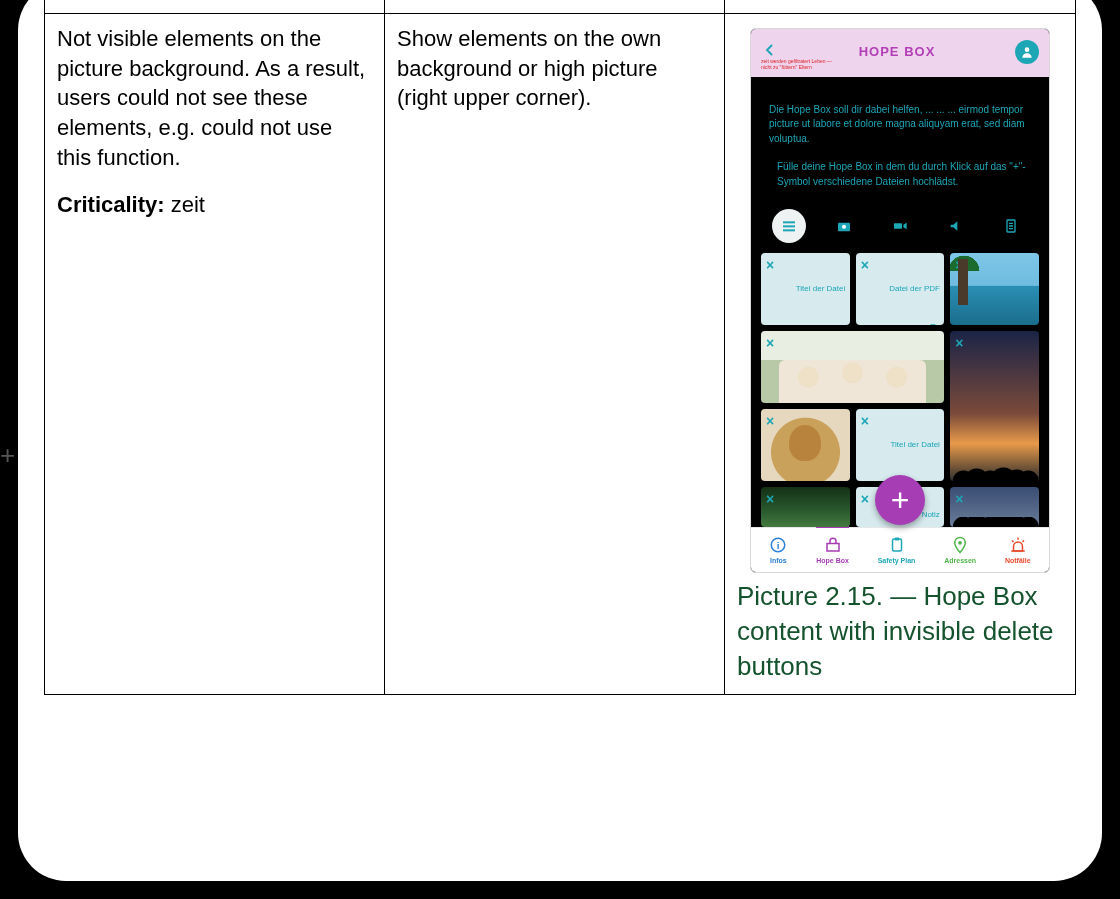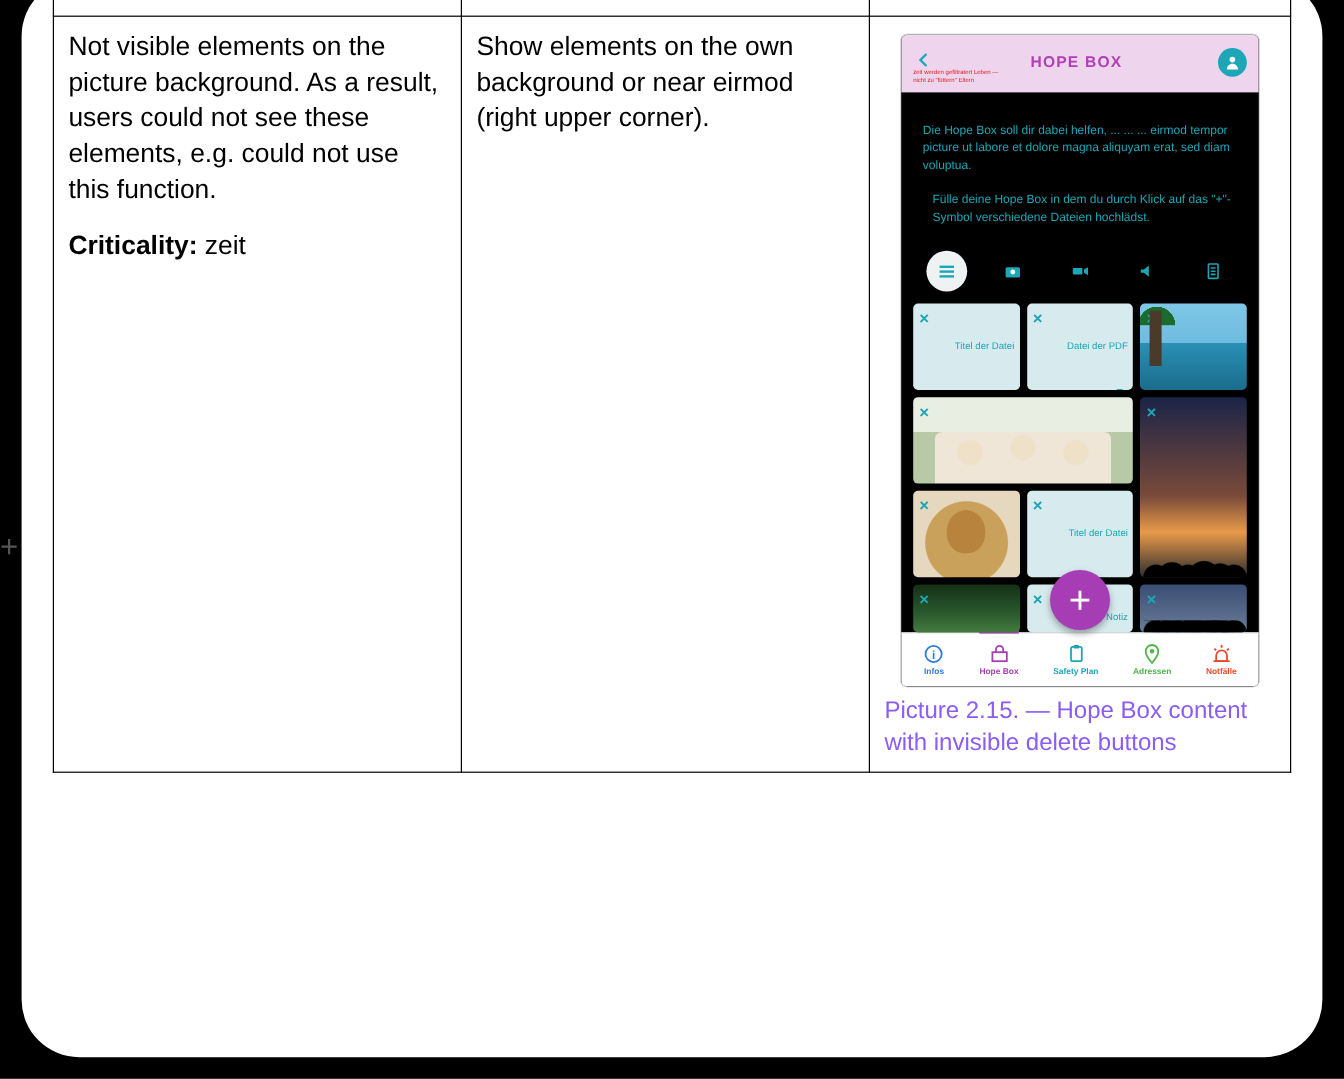--- a/index.html
+++ b/index.html
@@ -35,21 +35,21 @@
     line-height: 1.35;
     color: #000;
   }
   table.grid col.c1 { width: 340px; }
   table.grid col.c2 { width: 340px; }
   table.grid col.c3 { width: auto; }
 
   .header-row td { border-bottom: 2px dashed #000; border-top: 1px solid #000; height: 8px; padding: 0; }
 
   .col3-wrap { position: relative; }
-  .caption { font-size: 20px; margin-top: 6px; color:#8b5cf6;}
+  .caption { font-size: 26px; margin-top: 6px; color:#14532d;}
 
   
   .edge-plus {
     position: absolute;
     left: 0px;
     top: 440px;
     color: #555;
     font-size: 26px;
     font-weight: 400;
   }
@@ -161,21 +161,21 @@
     <tr>
       <td>
         <div>Not visible elements on the picture background. As a result, users could not see these elements, e.g. could not use this function.</div>
         <div style="height:18px"></div>
         <div>
           <strong>Criticality:</strong>
           <span>zeit</span>
         </div>
       </td>
       <td>
-        <div>Show elements on the own background or near eirmod (right upper corner).</div>
+        <div>Show elements on the own background or high picture (right upper corner).</div>
       </td>
       <td>
         <div class="col3-wrap">
 
           <div class="phone">
             <div class="p-header">
               <span class="back">
                 <svg viewBox="0 0 24 24">
                       <path d="M14 6l-6 6 6 6" stroke="#1ca6b6" stroke-width="2.5" fill="none" stroke-linecap="round"></path>
                     </svg>

